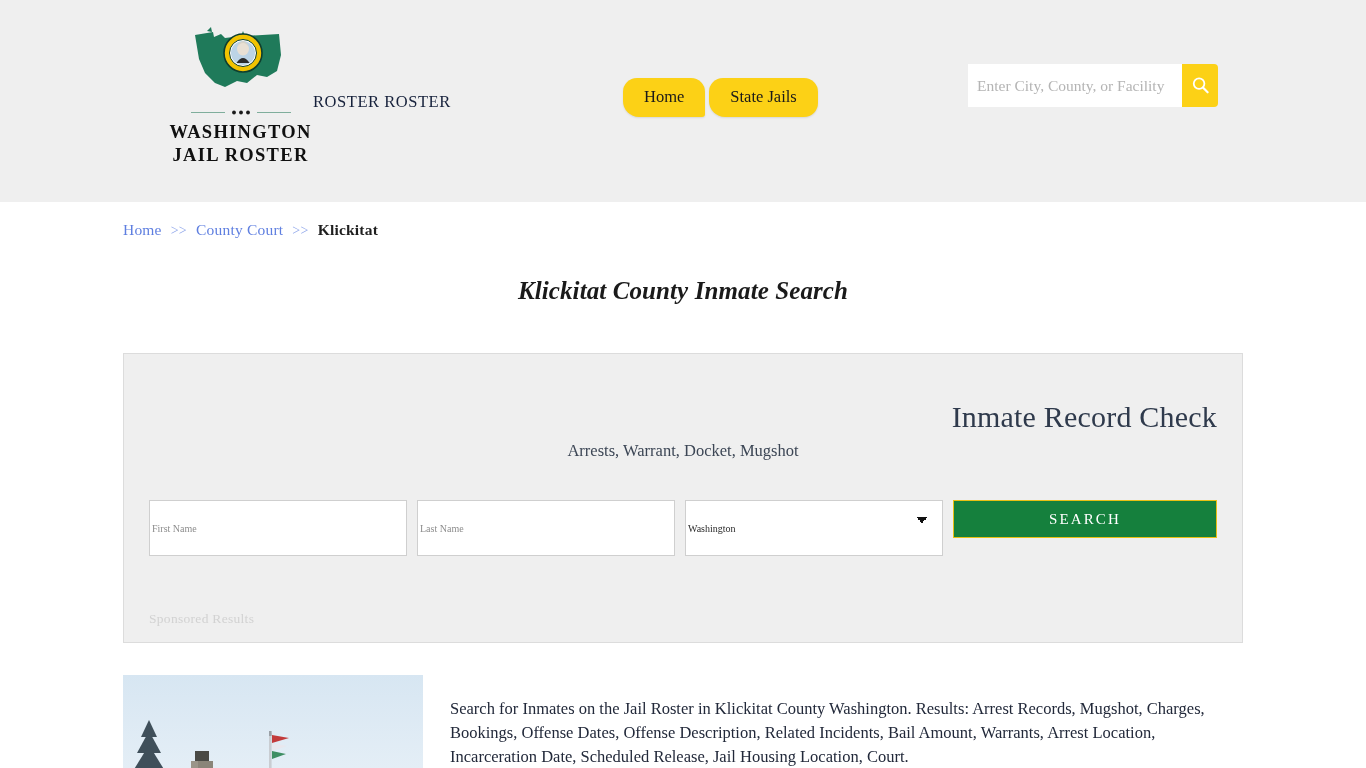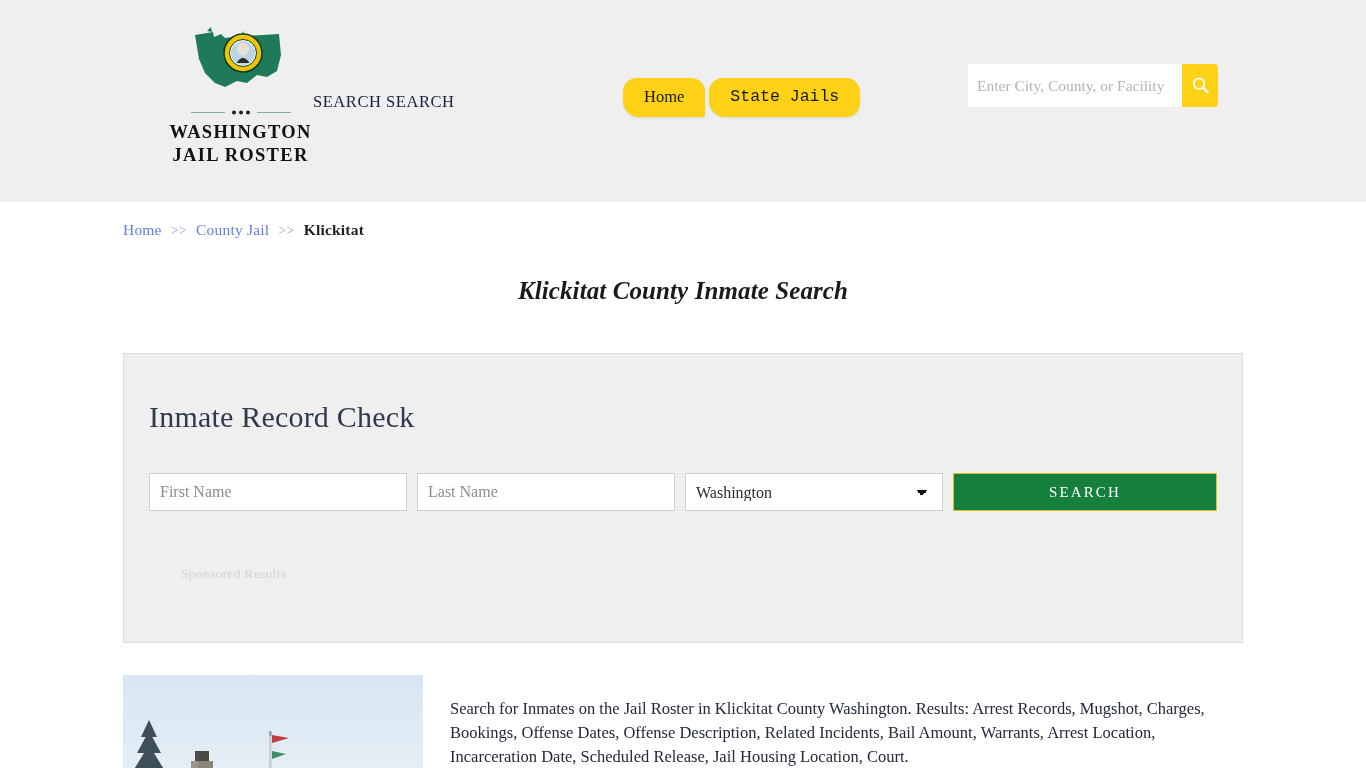--- a/index.html
+++ b/index.html
@@ -72,21 +72,21 @@
     color: #1a1a1a;
     font-size: 16.5px;
     font-family: "Liberation Serif", "DejaVu Serif", serif;
     padding: 10px 21px 11px 21px;
     border-radius: 14px 14px 3px 16px;
     cursor: pointer;
     white-space: nowrap;
     line-height: 1.1;
     box-shadow: 0 1px 2px rgba(0,0,0,0.10);
   }
-  .nav-tab:nth-child(2) { border-radius: 14px 14px 3px 16px; font-family: Liberation Mono, monospace; }
+  .nav-tab:nth-child(2) { border-radius: 14px 14px 3px 16px; }
   .nav-tab:last-child { border-radius: 14px 14px 14px 16px; }
 
   
   .header-search {
     position: absolute;
     right: 25px;
     top: 64px;
     display: flex;
     align-items: stretch;
     height: 43px;
@@ -142,48 +142,48 @@
   
   .search-card {
     margin-top: 48px;
     background: #efefef;
     border: 1px solid #dcdcdc;
     height: 290px;
     padding: 30px 25px 0 25px;
     position: relative;
   }
   .card-title {
-    text-align: left;
+    text-align: right;
     font-size: 30px;
     color: #2f3a4c;
     font-weight: normal;
     margin: 16px 0 0 0;
     letter-spacing: 0.2px;
   }
   .card-sub {
     text-align: center;
     font-size: 16.5px;
     color: #3c4655;
     margin-top: 7px;
   }
 
   .form-row {
     display: flex;
     gap: 10px;
     margin-top: 39px;
     align-items: stretch;
   }
   .field {
-    height: 38px;
+    height: 56px;
     border: 1px solid #cfcfcf;
     background: #ffffff;
-    font-size: 16px;
+    font-size: 10px;
     font-family: "Liberation Serif", "DejaVu Serif", serif;
     color: #2b2b2b;
-    padding: 0 10px;
+    padding: 0 2px;
     outline: none;
   }
   .field::placeholder { color: #8d8d8d; }
   .field-first { width: 258px; }
   .field-last  { width: 258px; }
   .field-state {
     width: 258px;
     appearance: none;
     -webkit-appearance: none;
     background-image:
@@ -206,21 +206,20 @@
     font-family: "Liberation Serif", "DejaVu Serif", serif;
     cursor: pointer;
     height: 38px;
   }
 
   .sponsored {
     margin-top: 55px;
     font-size: 13.5px;
     color: #d2d2d2;
     letter-spacing: 0.3px;
-    margin-left: 32px;
   }
 
   
   .content-row {
     display: flex;
     margin-top: 32px;
     gap: 27px;
   }
   .thumb {
     width: 300px;
@@ -259,21 +258,21 @@
         <circle cx="45" cy="4.5" r="1.9" fill="#1a1a1a"></circle>
         <circle cx="52" cy="4.5" r="1.9" fill="#1a1a1a"></circle>
         <circle cx="59" cy="4.5" r="1.9" fill="#1a1a1a"></circle>
       </svg>
       <div class="logo-text">
         <div>WASHINGTON</div>
         <div>JAIL ROSTER</div>
       </div>
     </a>
 
-    <div class="roster-search-label">SEARCH SEARCH</div>
+    <div class="roster-search-label">ROSTER ROSTER</div>
 
     <nav class="main-nav">
       <div class="nav-tab">Home</div>
       <div class="nav-tab">State Jails</div>
     </nav>
 
     <div class="header-search">
       <input class="header-search-input" type="text" placeholder="Enter City, County, or Facility" style="">
       <button class="header-search-btn">
         <svg width="19" height="19" viewBox="0 0 20 20">
@@ -284,29 +283,30 @@
     </div>
 
   </div>
 </header>
 
 <main class="page-main">
 
   <div class="breadcrumb">
     <a class="crumb-link">Home</a>
     <span class="crumb-sep">&gt;&gt;</span>
-    <a class="crumb-link">County Jail</a>
+    <a class="crumb-link">County Court</a>
     <span class="crumb-sep">&gt;&gt;</span>
     <span class="crumb-current">Klickitat</span>
   </div>
 
   <h1 class="page-title">Klickitat County Inmate Search</h1>
 
   <section class="search-card">
     <h2 class="card-title">Inmate Record Check</h2>
+    <div class="card-sub">Arrests, Warrant, Docket, Mugshot</div>
 
     <div class="form-row">
       <input class="field field-first" type="text" placeholder="First Name" style="">
       <input class="field field-last" type="text" placeholder="Last Name" style="">
       <select class="field field-state">
         <option>Washington</option>
       </select>
       <button class="search-btn">SEARCH</button>
     </div>
 

